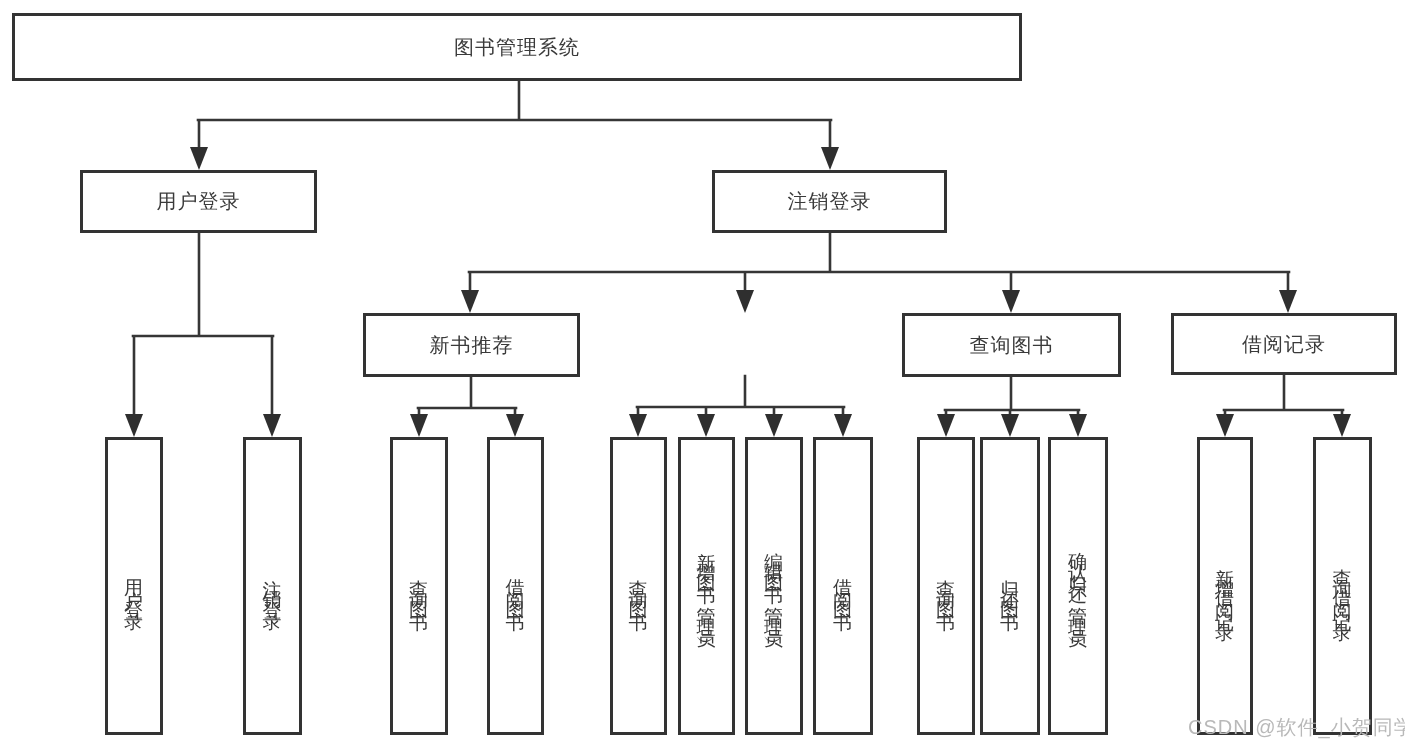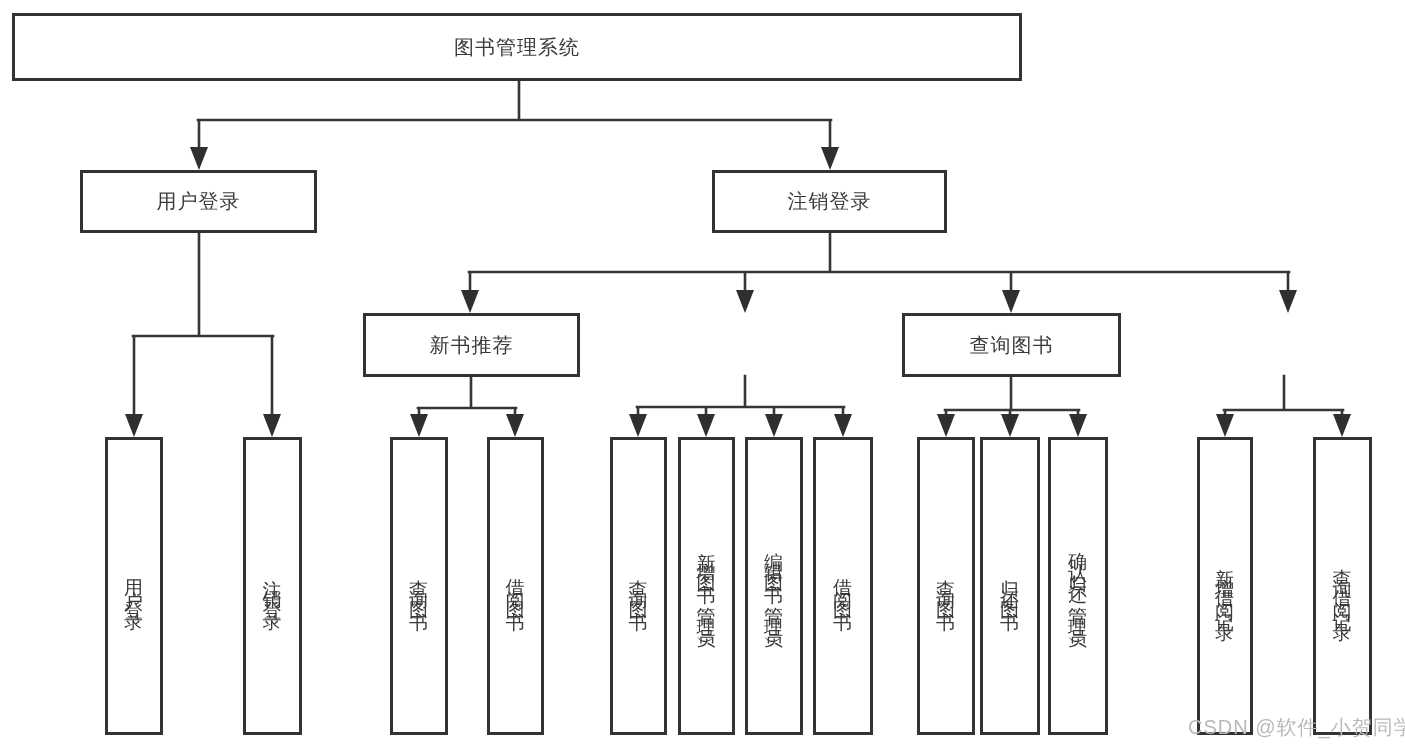--- a/index.html
+++ b/index.html
@@ -78,20 +78,23 @@
   <div class="node hnode" style="left:712px;top:170px;width:235px;height:63px;">
     <span>注销登录</span>
   </div>
 
   <div class="node hnode" style="left:363px;top:313px;width:217px;height:64px;">
     <span>新书推荐</span>
   </div>
   <div class="node hnode" style="left:902px;top:313px;width:219px;height:64px;">
     <span>查询图书</span>
   </div>
+  <div class="node hnode" style="left:1171px;top:313px;width:226px;height:62px;">
+    <span>借阅记录</span>
+  </div>
 
   <div class="node leaf" style="left:105px;top:437px;width:58px;height:298px;">
     <span>用户登录</span>
   </div>
   <div class="node leaf" style="left:243px;top:437px;width:59px;height:298px;">
     <span>注销登录</span>
   </div>
 
   <div class="node leaf" style="left:390px;top:437px;width:58px;height:298px;">
     <span>查询图书</span>

